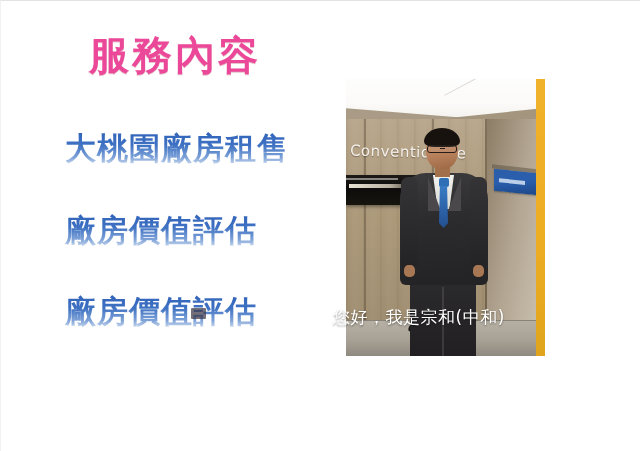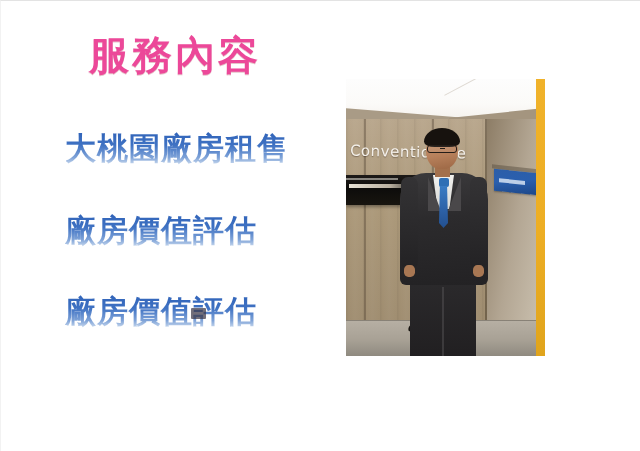--- a/index.html
+++ b/index.html
@@ -433,14 +433,15 @@
       <div class="ph-tie"></div>
       <div class="ph-neck"></div>
       <div class="ph-head"></div>
       <div class="ph-hair"></div>
       <div class="ph-glasses"></div>
     </div>
 
     <div class="ph-strip"></div>
   </div>
 
+  <div class="photo-caption">您好，我是宗和(中和)</div>
 
 </div>
 
 </body></html>

